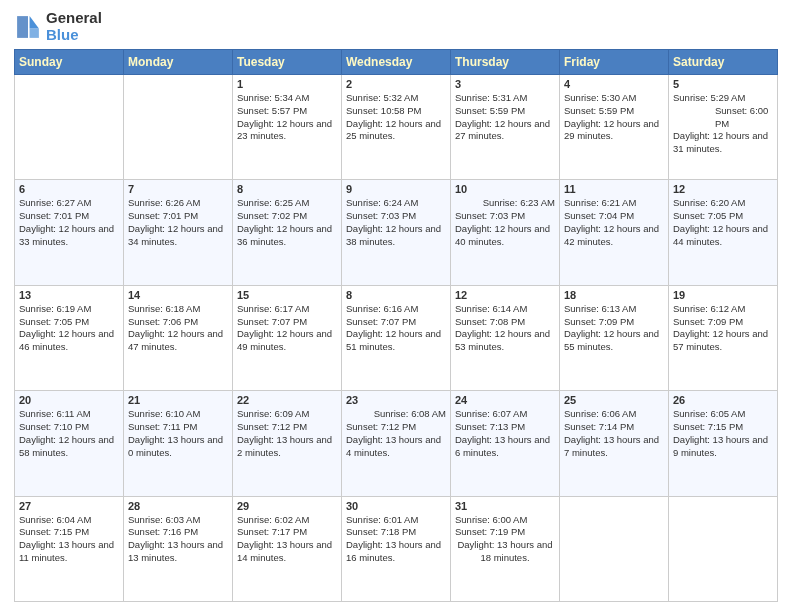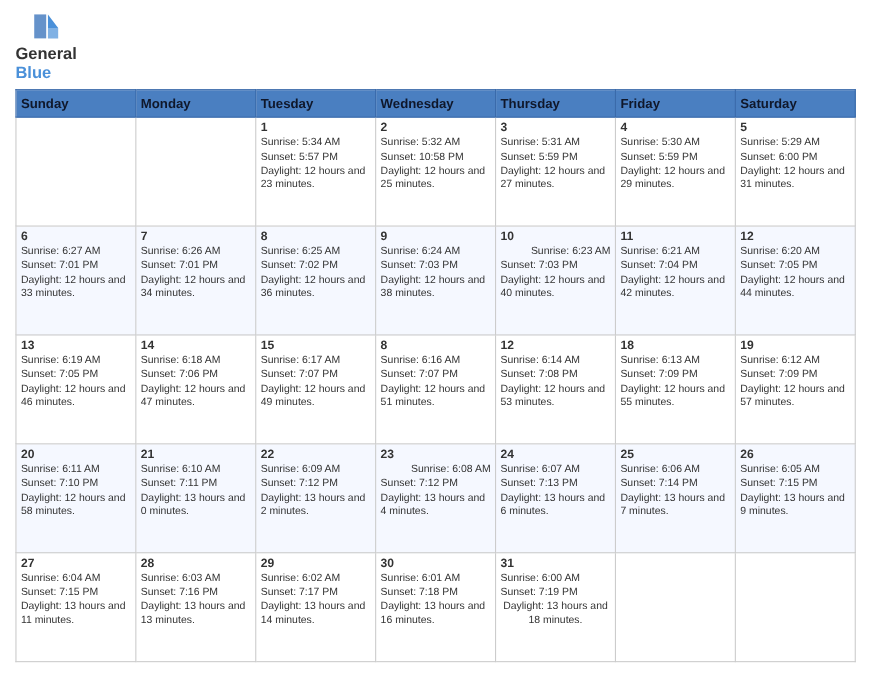--- a/index.html
+++ b/index.html
@@ -20,21 +20,20 @@
     .header {
       display: flex;
       justify-content: space-between;
       align-items: flex-start;
       margin-bottom: 6px;
     }
     .logo {
       display: flex;
       align-items: center;
       gap: 4px;
-      flex-direction: column;
     }
     .logo-text {
       font-size: 15px;
       font-weight: bold;
       color: #333;
       line-height: 1.1;
     }
     .logo-text span {
       color: #4a90d9;
     }
@@ -57,21 +56,21 @@
       margin-top: 2px;
     }
     .calendar {
       flex: 1;
       border-collapse: collapse;
       width: 100%;
       table-layout: fixed;
     }
     .calendar thead tr th {
       background: #4a7fc1;
-      color: #0f172a;
+      color: #fef9c3;
       font-size: 12px;
       font-weight: bold;
       padding: 5px 4px;
       text-align: left;
       border: 1px solid #3a6aaa;
     }
     .calendar tbody tr td {
       border: 1px solid #ccc;
       vertical-align: top;
       padding: 3px 4px;
@@ -152,21 +151,21 @@
           </td>
           <td>
             <span class="day-num">4</span>
             <span style="display: block; line-height: 1.35;">Sunrise: 5:30 AM</span>
             <span style="display: block; line-height: 1.35;">Sunset: 5:59 PM</span>
             <span style="display: block; line-height: 1.35;">Daylight: 12 hours and 29 minutes.</span>
           </td>
           <td>
             <span class="day-num">5</span>
             <span style="display: block; line-height: 1.35;">Sunrise: 5:29 AM</span>
-            <span style="display: block; line-height: 1.35;">Sunset: 6:00 PM</span>
+            <span style="display: block; line-height: 1.35; margin-left: 42px;">Sunset: 6:00 PM</span>
             <span style="display: block; line-height: 1.35;">Daylight: 12 hours and 31 minutes.</span>
           </td>
         </tr>
         <tr>
           <td>
             <span class="day-num">6</span>
             <span style="display: block; line-height: 1.35;">Sunrise: 6:27 AM</span>
             <span style="display: block; line-height: 1.35;">Sunset: 7:01 PM</span>
             <span style="display: block; line-height: 1.35;">Daylight: 12 hours and 33 minutes.</span>
           </td>

